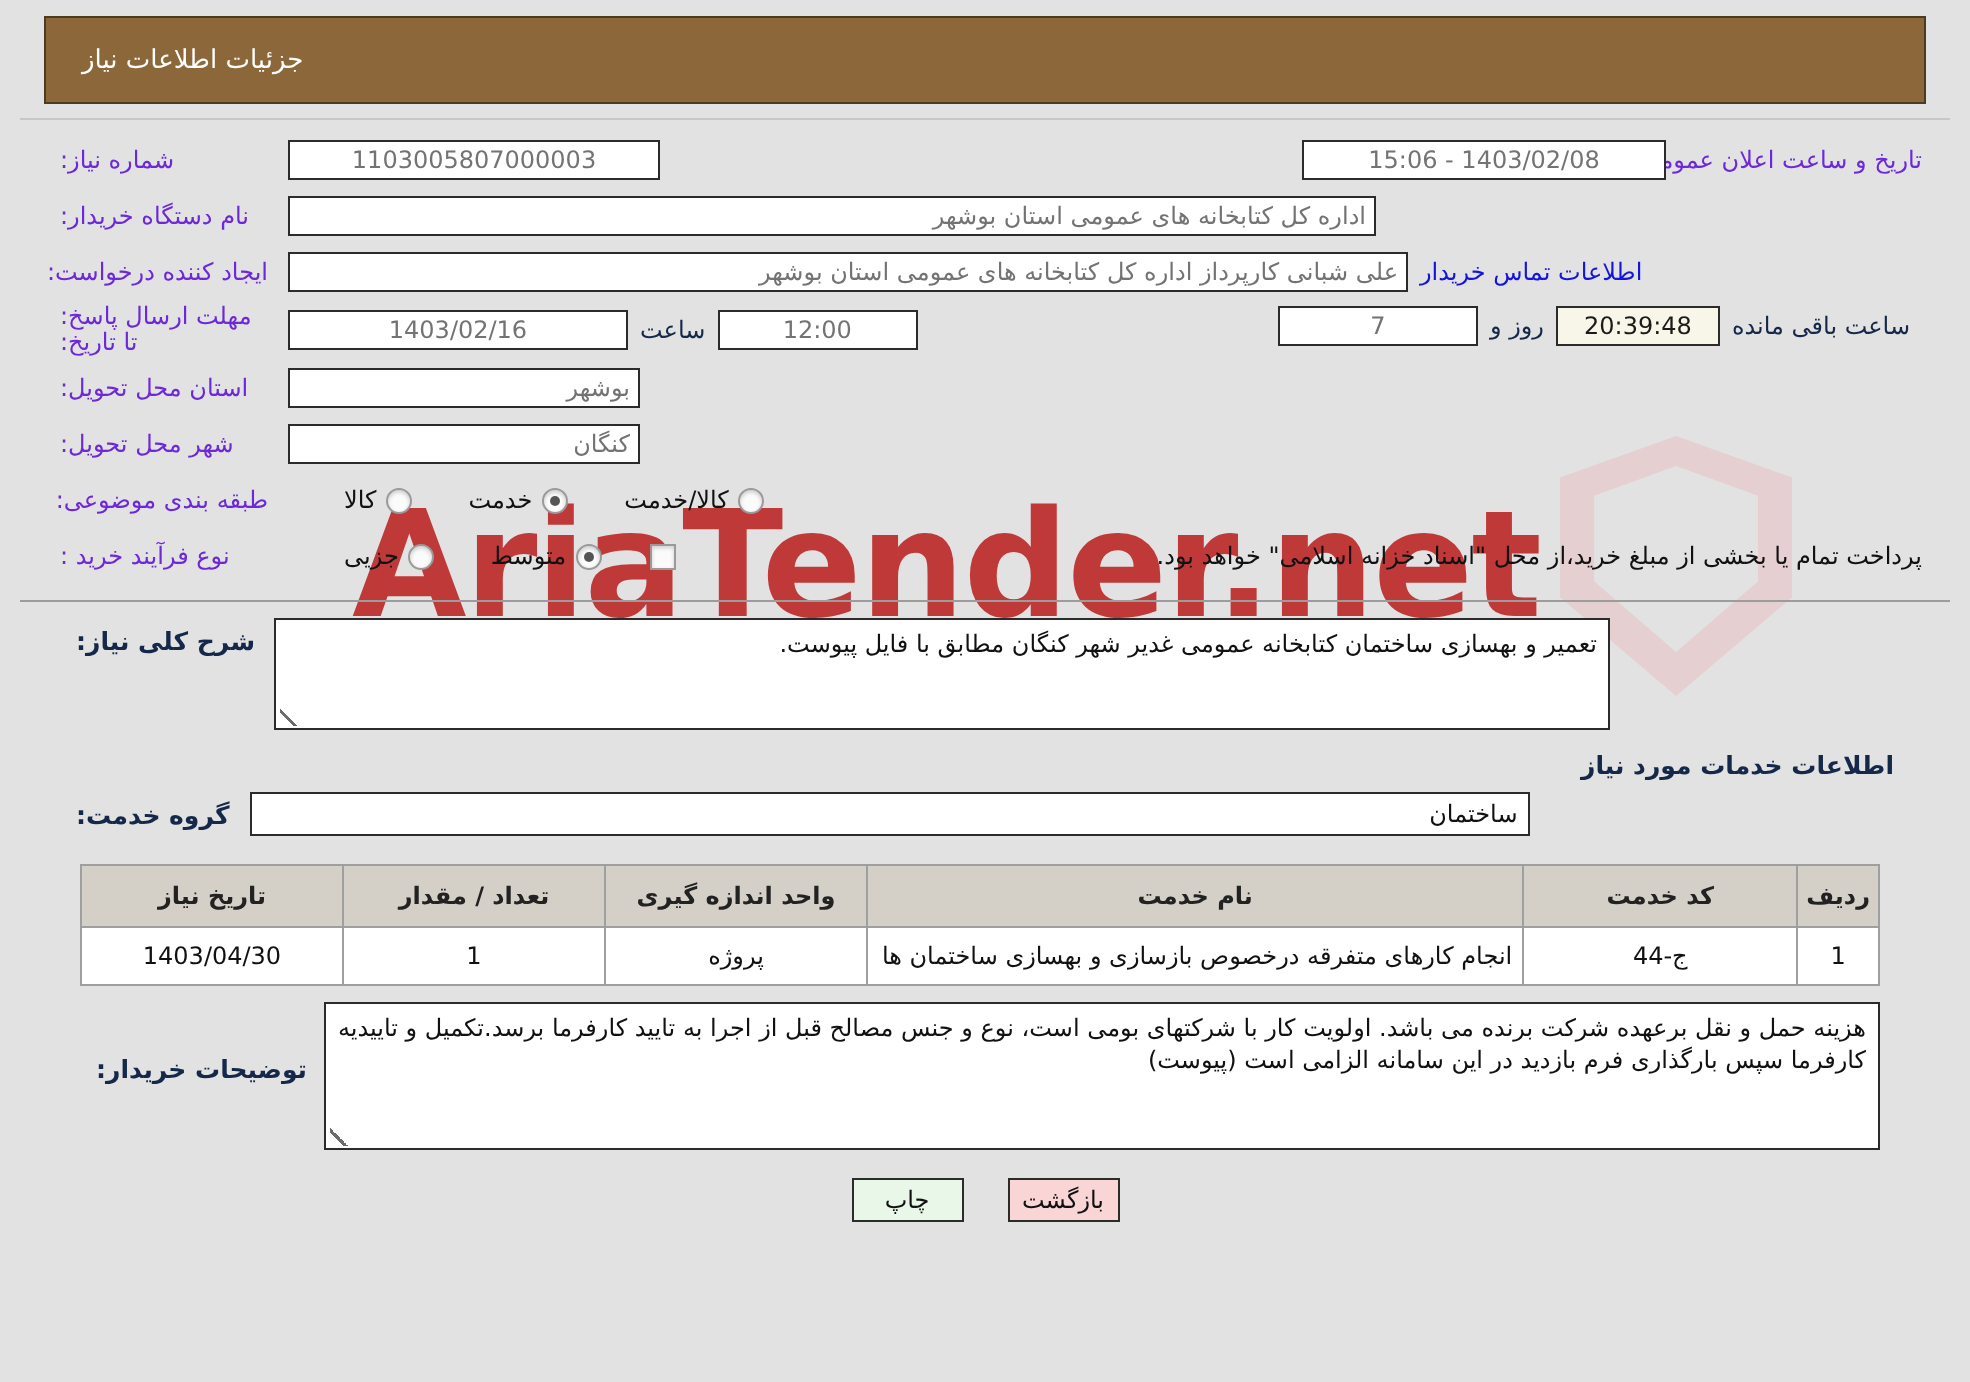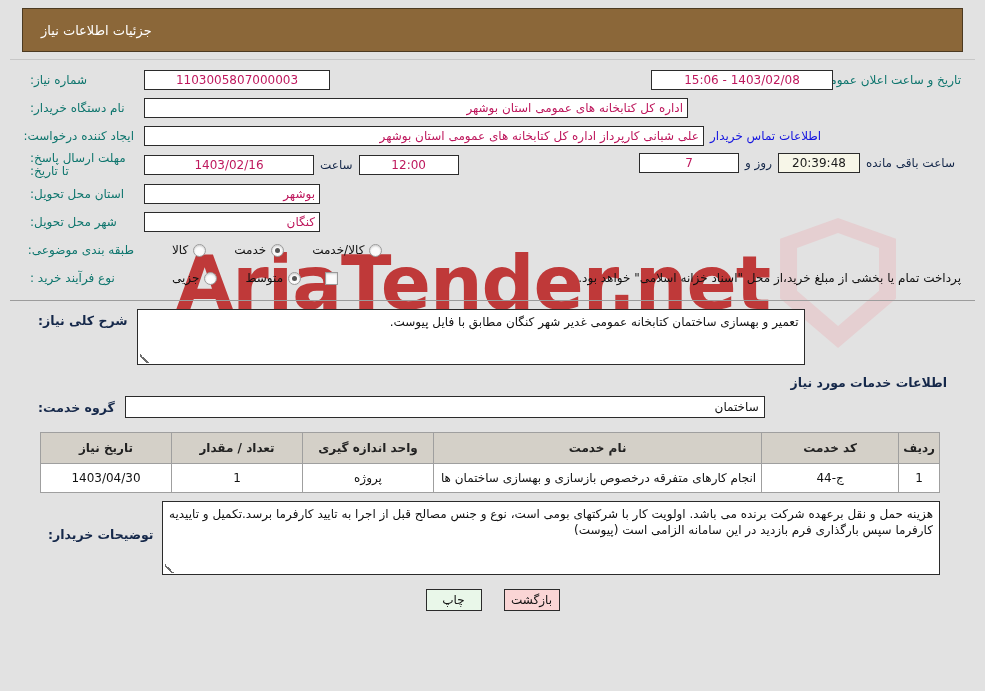--- a/index.html
+++ b/index.html
@@ -107,21 +107,21 @@
   .row {
     display: flex;
     align-items: center;
     justify-content: flex-start;
     padding: 2px 14px 2px 14px;
     min-height: 24px;
   }
   .lbl {
     text-align: left;
     font-size: 12px;
-    color: #0f766e;
+    color: #6d28d9;
     white-space: nowrap;
     padding-left: 6px;
     box-sizing: border-box;
   }
   .lbl.w-right {
     width: 128px;
     text-align: left;
     padding-left: 4px;
   }
   .lbl.two-line {
@@ -129,21 +129,21 @@
     white-space: normal;
   }
 
   .box {
     background: #ffffff;
     border: 1px solid #2b2b2b;
     height: 20px;
     line-height: 19px;
     box-sizing: border-box;
     font-size: 12px;
-    color: #be185d;
+    color: #737373;
     padding: 0 4px;
     text-align: center;
     overflow: hidden;
     white-space: nowrap;
   }
   .box.rtl-text { text-align: right; }
   .box.ltr-num  { direction: ltr; text-align: center; }
 
   .w-need-no  { width: 186px; }
   .w-org      { width: 544px; }

